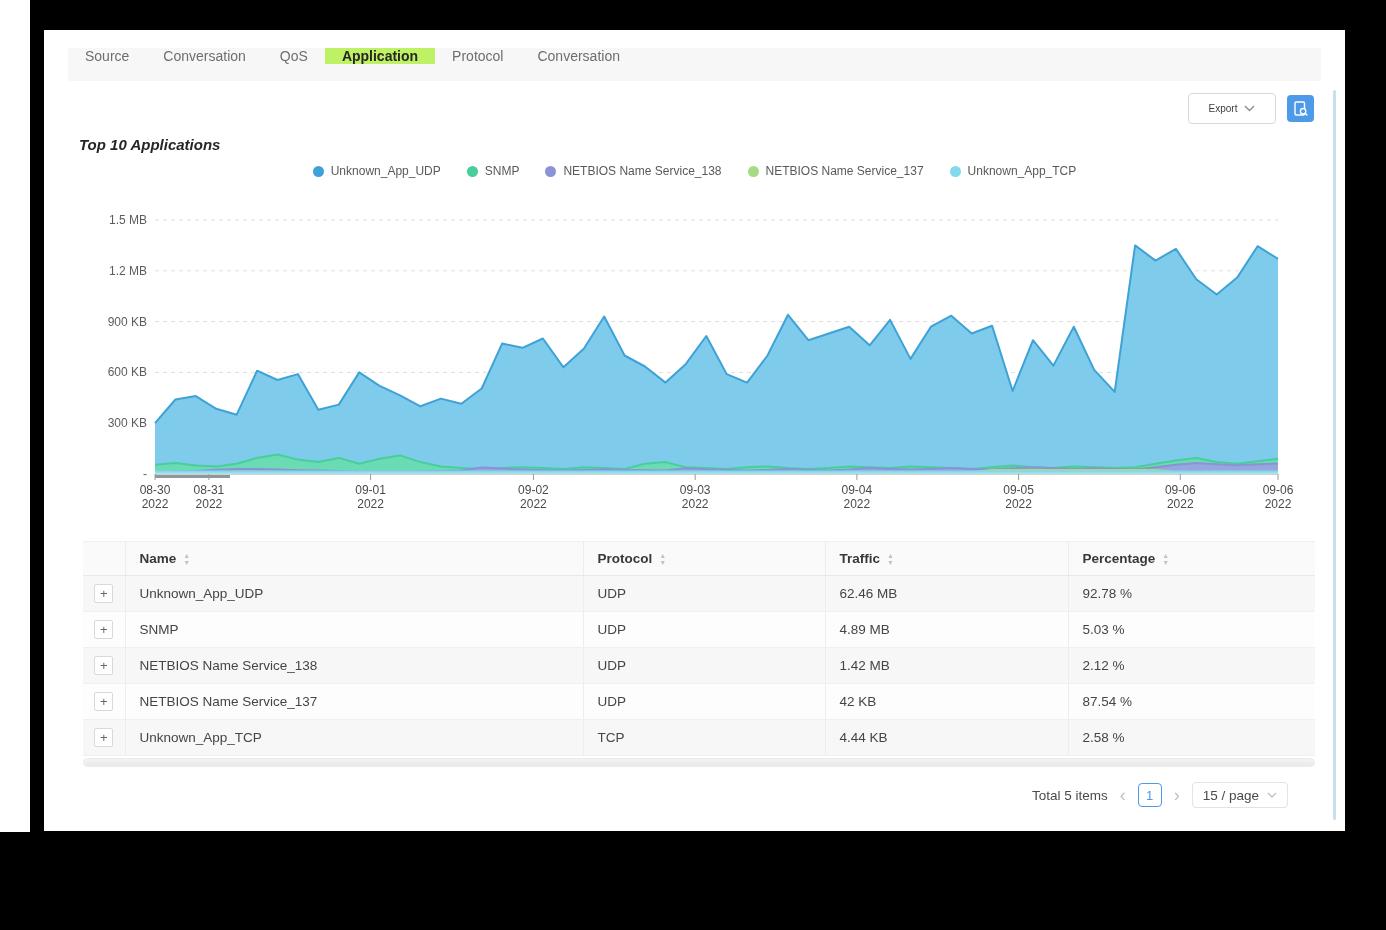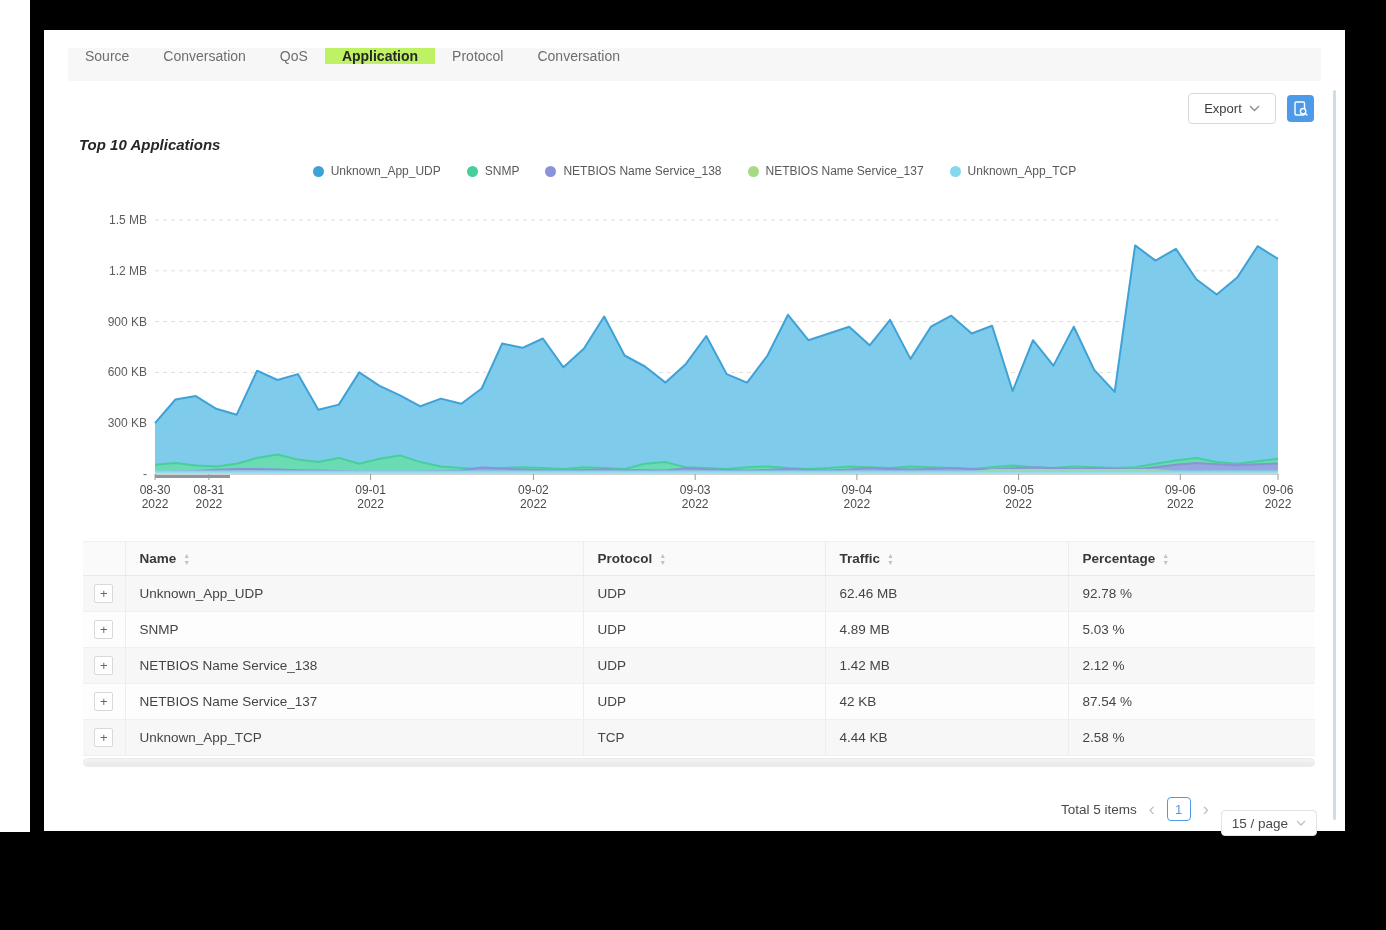--- a/index.html
+++ b/index.html
@@ -12,21 +12,21 @@
   
   .tabbar { position:absolute; left:24px; right:24px; top:18px; height:33px;
     background:#f7f7f8; display:flex; align-items:flex-start; }
   .tab { padding:0 17px; display:flex; align-items:center; font-size:14px;
     color:#6e6e6e; cursor:pointer; }
   .tab.active { background:#bef264; color:#262626; font-weight:600; }
 
   
   .export-btn { position:absolute; right:69px; top:63px; height:31px; width:88px;
     border:1px solid #d9d9d9; border-radius:4px; background:#fff; display:flex;
-    align-items:center; justify-content:center; gap:7px; font-size:13px; color:#3d3d3d; cursor:pointer; }
+    align-items:center; justify-content:center; gap:7px; font-size:10px; color:#3d3d3d; cursor:pointer; }
   .report-btn { position:absolute; right:31px; top:65px; width:27px; height:27px;
     border-radius:4px; background:#4d9ae8; display:flex; align-items:center; justify-content:center;
     border:none; cursor:pointer; }
 
   .section-title { position:absolute; left:35px; top:106px; font-size:15px; font-weight:700; color:#262626;font-style:italic; }
 
   
   .legend { position:absolute; left:0; right:0; top:134px; display:flex; justify-content:center;
     gap:26px; font-size:12px; color:#595959; }
   .legend-item { display:flex; align-items:center; gap:7px; cursor:pointer; }
@@ -52,28 +52,28 @@
     color:#c3c3c3; font-size:7px; line-height:6px; }
 
   
   .h-scroll { position:absolute; left:39px; right:30px; top:728px; height:9px;
     border-radius:5px; background:linear-gradient(#f3f3f3,#e9e9e9); border:1px solid #ececec; }
   
   .v-scroll { position:absolute; right:9px; top:60px; width:3px; height:730px;
     border-radius:2px; background:#c9dfeb; }
 
   
-  .pagination { position:absolute; right:28px; top:752px; display:flex; align-items:center;
+  .pagination { position:absolute; right:57px; top:752px; display:flex; align-items:center;
     gap:10px; font-size:13.5px; color:#4a4a4a; }
   .pg-arrow { color:#bfbfbf; font-size:18px; line-height:18px; cursor:pointer; padding:0 2px; }
   .pg-current { min-width:24px; height:24px; border:1px solid #4d9ae8; border-radius:4px;
     color:#4d9ae8; display:flex; align-items:center; justify-content:center; font-size:13px;
     background:#fff; cursor:pointer; }
   .pg-size { height:26px; padding:0 10px; border:1px solid #e3e3e3; border-radius:4px;
-    display:flex; align-items:center; gap:8px; color:#4a4a4a; background:#fff; cursor:pointer;margin-top:28px; }
+    display:flex; align-items:center; gap:8px; color:#4a4a4a; background:#fff; cursor:pointer; }
   .chev { display:inline-block; }
 </style>
 </head>
 <body>
 
 <div class="left-strip"></div>
 
 <div class="window">
 
   <div class="tabbar">

